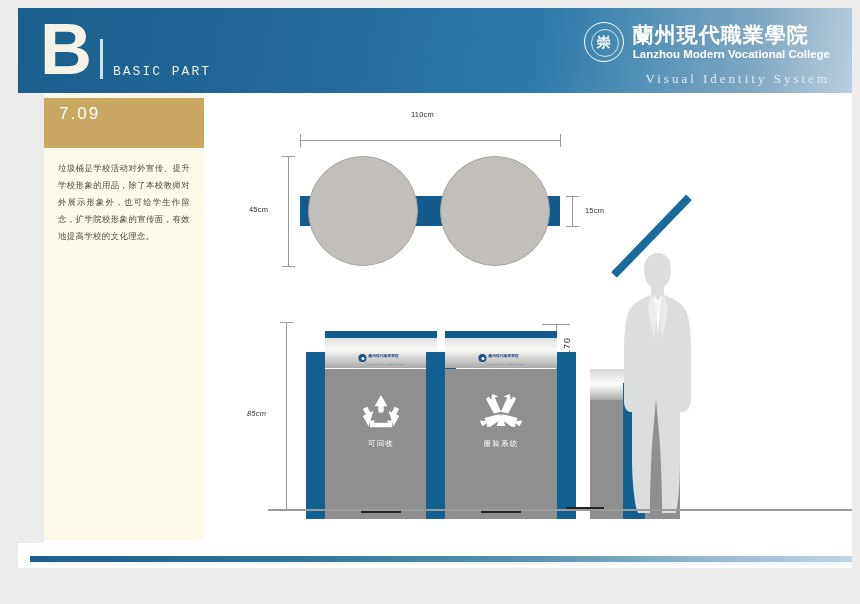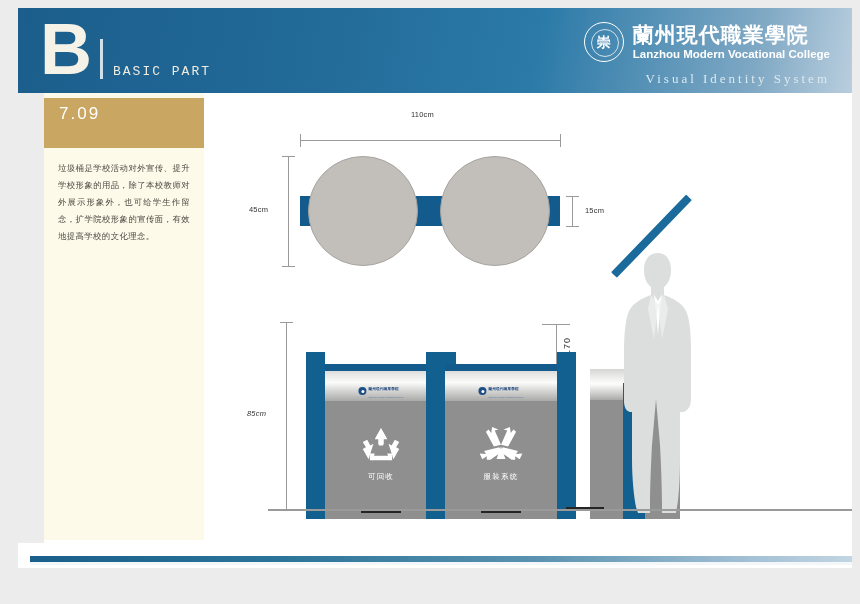--- a/index.html
+++ b/index.html
@@ -226,21 +226,21 @@
   .ground {
     position: absolute; left: 58px; top: 203px;
     width: 584px; height: 2px;
     background: #9a9a9a;
   }
 
   
   .bin {
     position: absolute;
     bottom: 2px;
-    width: 112px; height: 155px;
+    width: 112px; height: 188px;
   }
   .bin-body {
     position: absolute; left: 0; bottom: 0;
     width: 112px; height: 150px;
     background: #8f8f8f;
   }
   .bin-lid {
     position: absolute; left: 0; top: 0;
     width: 112px; height: 37px;
     background: linear-gradient(180deg, #c9c9c7 0%, #e8e8e6 30%, #fbfbfa 50%, #d3d3d1 74%, #a9a9a7 100%);

